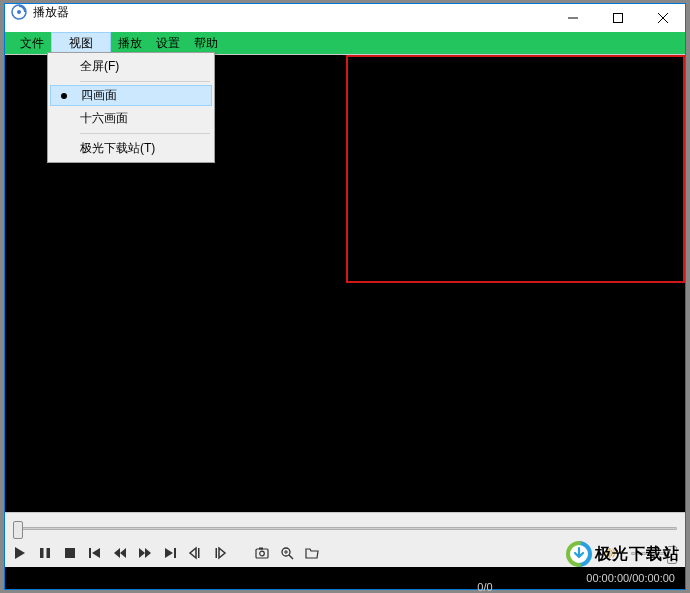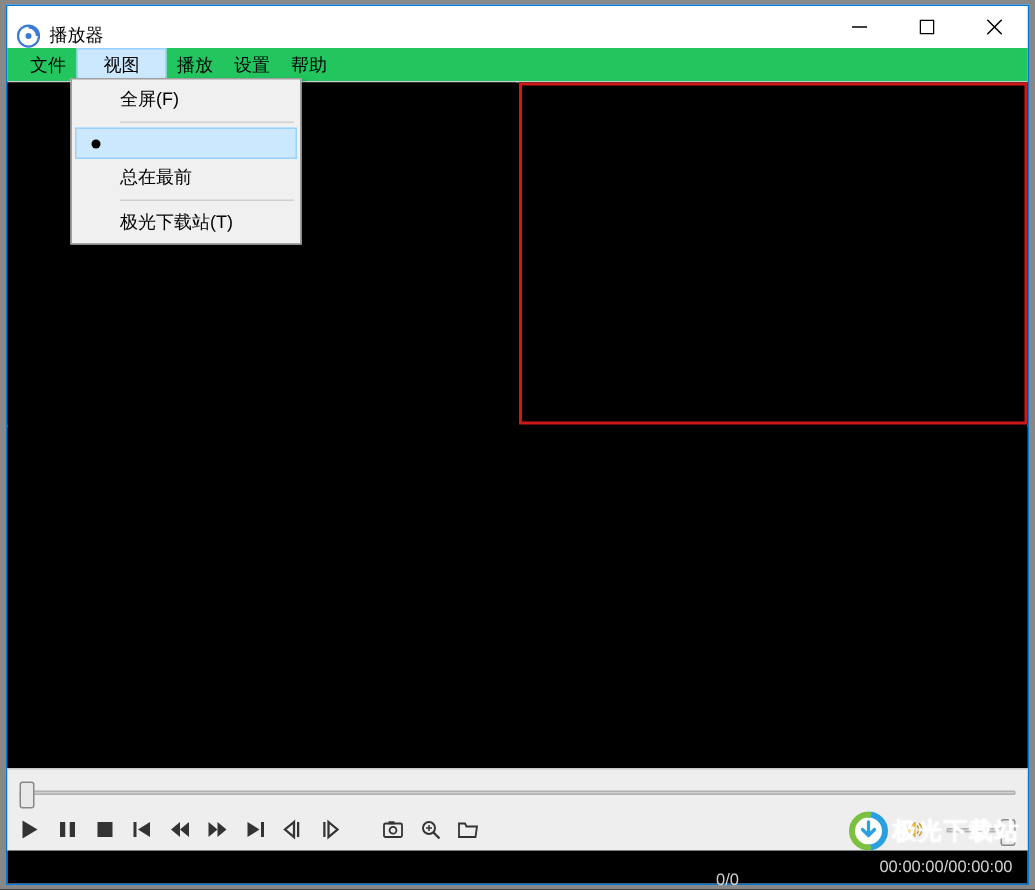--- a/index.html
+++ b/index.html
@@ -1,30 +1,30 @@
 <!DOCTYPE html>
 <html><head>
 <meta charset="utf-8">
 <style>
 * { margin: 0; padding: 0; box-sizing: border-box; font-family: "Microsoft YaHei", "SimSun", sans-serif; }
 body { background: #888; width: 690px; height: 593px; overflow: hidden; position: relative; }
 .window { position: absolute; left: 4px; top: 3px; width: 682px; height: 587px; background: #fff; border: 1px solid #0078d7; display: flex; flex-direction: column; }
 
-.titlebar { height: 28px; background: #fff; display: flex; align-items: flex-end; padding-left: 6px; }
+.titlebar { height: 28px; background: #fff; display: flex; align-items: flex-start; padding-left: 6px; }
 .titlebar .appicon { width: 16px; height: 16px; margin-right: 6px; display: flex; align-items: center; justify-content: center; }
 .titlebar .title { font-size: 12px; color: #000; flex: 1; }
 .winbtns { display: flex; height: 28px; }
 .winbtn { width: 45px; display: flex; align-items: center; justify-content: center; color: #000; }
 .winbtn svg { width: 10px; height: 10px; }
 
 .menubar { height: 22px; background: #22c55e; display: flex; padding-left: 8px; font-size: 12px; border-bottom: 0; }
 .menuitem { padding: 0 7px; height: 22px; line-height: 22px; cursor: default; }
 .menuitem.active { background: #cce8ff; border: 1px solid #99d1ff; line-height: 20px; padding: 0 17px; }
 
-.dropdown { position: absolute; left: 47px; top: 52px; width: 154px; background: #f0f0f0; border: 1px solid #a0a0a0; box-shadow: 2px 2px 3px rgba(0,0,0,0.3); z-index: 10; padding: 2px; }
+.dropdown { position: absolute; left: 47px; top: 52px; width: 168px; background: #f0f0f0; border: 1px solid #a0a0a0; box-shadow: 2px 2px 3px rgba(0,0,0,0.3); z-index: 10; padding: 2px; }
 .dditem { height: 23px; display: flex; align-items: center; font-size: 12px; position: relative; }
 .dditem .mark { width: 26px; display: flex; justify-content: center; align-items: center; }
 .dditem .label { flex: 1; padding-left: 4px; }
 .dditem.selected .mark::before { content: ""; width: 6px; height: 6px; background: #000; border-radius: 50%; display: block; }
 .dditem.highlight { background: #cce8ff; border: 1px solid #99d1ff; height: 21px; margin: 1px 0; }
 .ddsep { height: 1px; background: #d0d0d0; margin: 3px 2px 3px 30px; }
 
 .videogrid { flex: 1; background: #000; display: grid; grid-template-columns: 1fr 1fr; grid-template-rows: 1fr 1fr; gap: 2px; border-top: 1px solid #ccc; }
 .pane { background: #000; }
 .pane.selected { border: 2px solid #d01818; }
@@ -42,21 +42,21 @@
 .volslider { width: 46px; position: relative; height: 18px; }
 
 .statusbar { height: 22px; background: #000; color: #cfcfcf; font-size: 11px; display: flex; align-items: center; padding: 0 10px; }
 .status-left { flex: 1; }
 .status-mid { width: 120px; text-align: center; margin-top: 18px; }
 .status-right { width: 130px; text-align: right; }
 .volicon { width: 20px; height: 20px; margin-left: auto; }
 
 .watermark { position: absolute; right: 10px; bottom: 26px; display: flex; align-items: center; gap: 3px; pointer-events: none; }
 .wm-logo { width: 26px; height: 26px; }
-.wm-text { color: #ffffff; font-size: 16px; font-weight: bold; letter-spacing: 1px; text-shadow: 0 0 2px #fff; }
+.wm-text { color: #000000; font-size: 16px; font-weight: bold; letter-spacing: 1px; text-shadow: 0 0 2px #fff; }
 </style>
 </head>
 <body>
 
 <div class="window">
 
   <div class="titlebar">
     <span class="appicon">
       <svg viewBox="0 0 16 16">
           <circle cx="8" cy="8" r="7" fill="#fff" stroke="#3a7bd5" stroke-width="1.5"></circle>
@@ -201,24 +201,25 @@
 </div>
 
 <div class="dropdown">
   <div class="dditem">
     <span class="mark"></span>
       <span class="label">全屏(F)</span>
   </div>
   <div class="ddsep"></div>
   <div class="dditem selected highlight">
     <span class="mark"></span>
+      <span class="label">四画面</span>
   </div>
   <div class="dditem">
     <span class="mark"></span>
-      <span class="label">总在最前</span>
+      <span class="label">十六画面</span>
   </div>
   <div class="ddsep"></div>
   <div class="dditem">
     <span class="mark"></span>
       <span class="label">极光下载站(T)</span>
   </div>
 </div>
 
 <div class="watermark">
   <svg class="wm-logo" viewBox="0 0 26 26">

